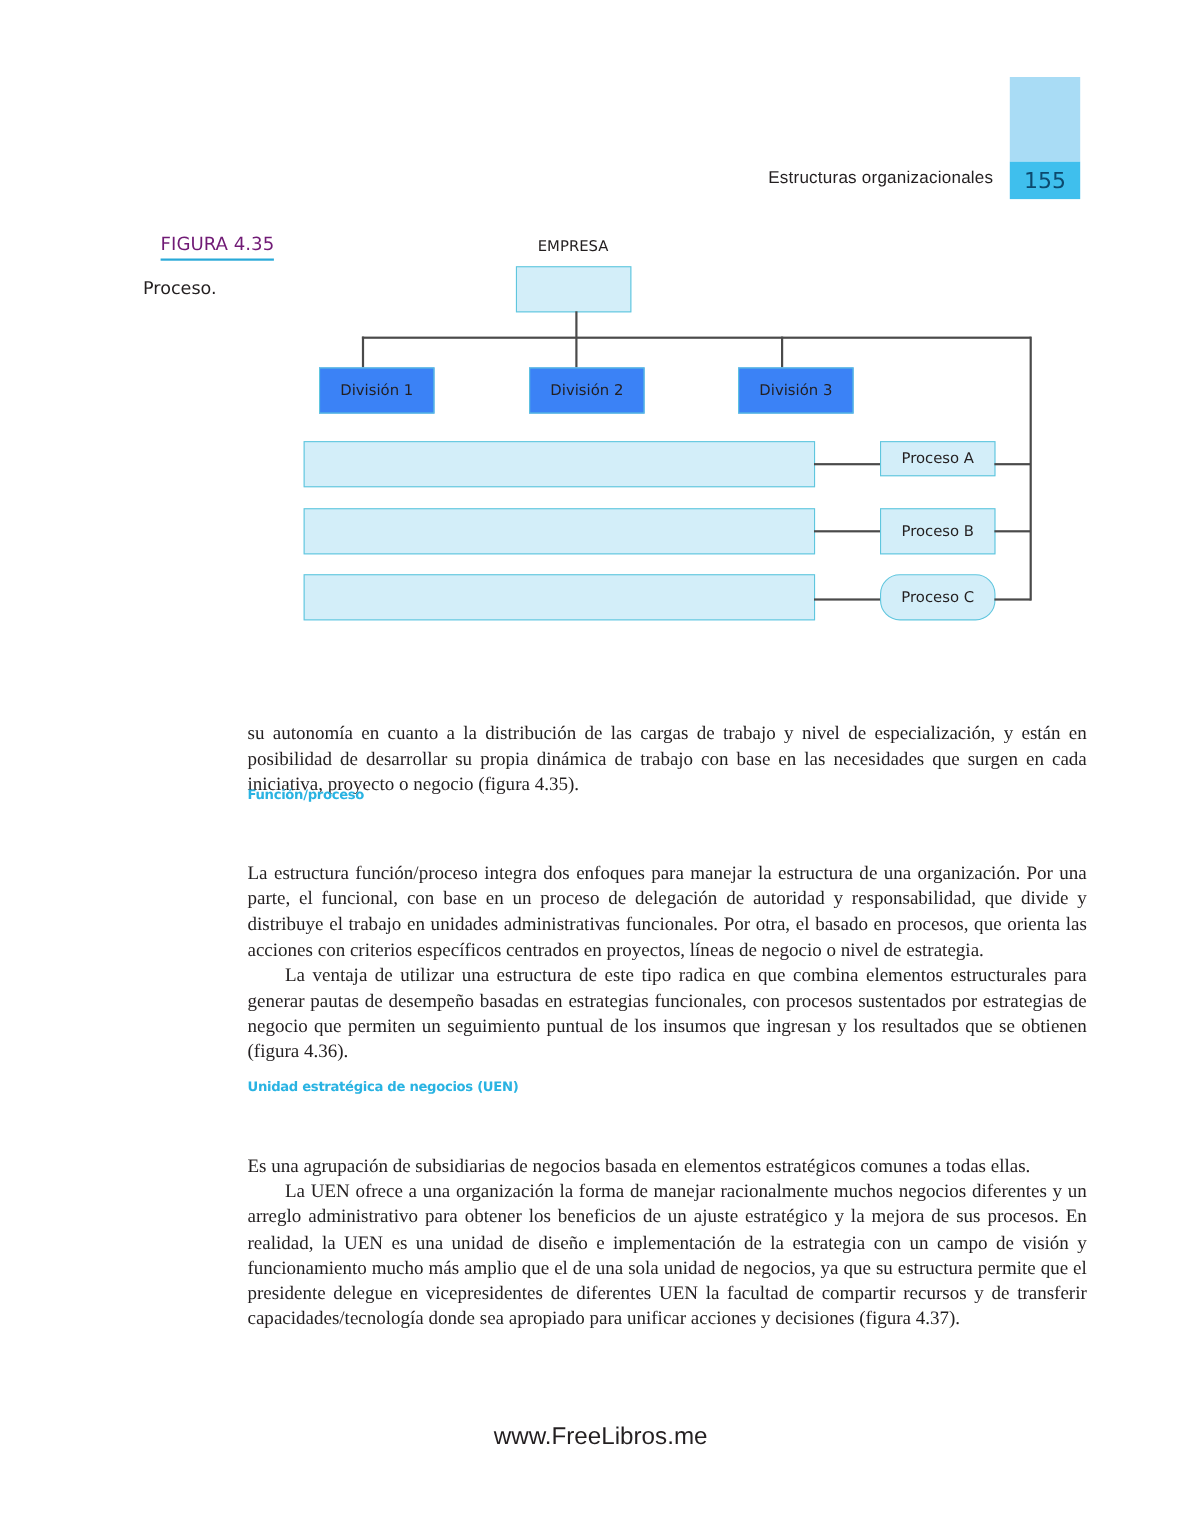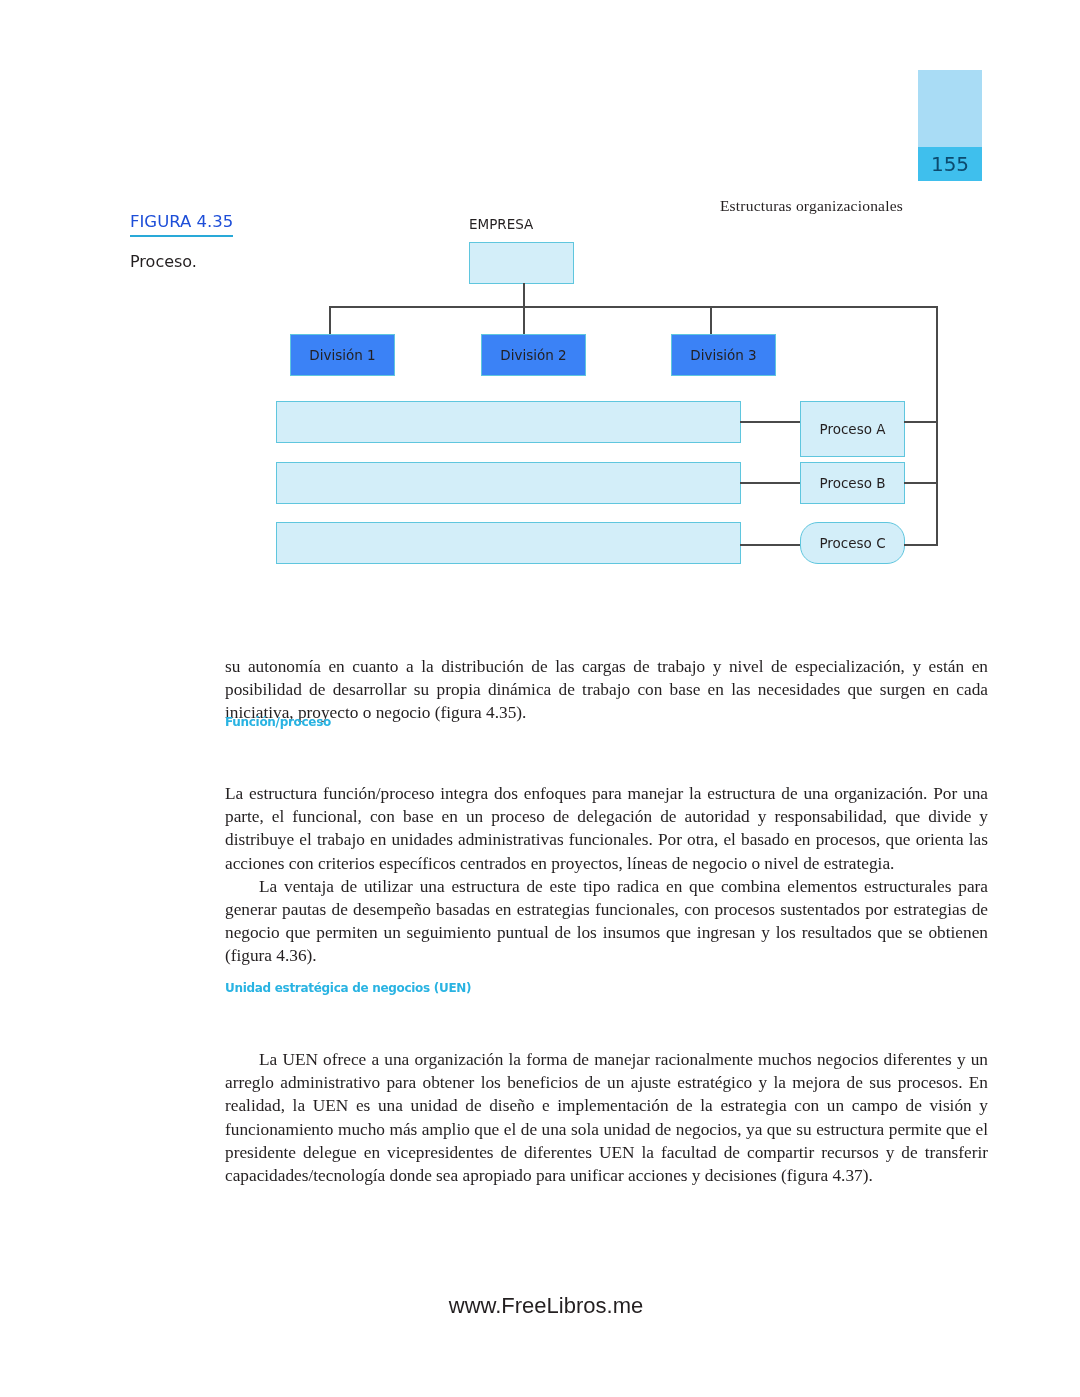--- a/index.html
+++ b/index.html
@@ -1,21 +1,21 @@
 <!DOCTYPE html>
 <html><head>
 <meta charset="utf-8">
 <style>
   html, body { margin:0; padding:0; background:#ffffff; }
   body { width:1080px; height:1397px; position:relative; overflow:hidden; font-family:"Liberation Serif", serif; color:#231f20; }
   .abs { position:absolute; }
   .tab-light { left:918px; top:70px; width:64px; height:77px; background:#a9dcf5; }
   .tab-dark { left:918px; top:147px; width:64px; height:34px; background:#3fbfed; color:#0c4a6e; font-family:"DejaVu Sans", sans-serif; font-size:20px; line-height:34px; text-align:center; }
-  .running-head { right:177px; top:153px; font-family:Liberation Serif, serif; font-size:15.5px; color:#231f20; letter-spacing:0.2px; white-space:nowrap;margin-top:44px; }
-  .fig-label { left:130px; top:212px; font-family:"DejaVu Sans", sans-serif; font-size:16.5px; color:#1d4ed8; padding-bottom:4px; border-bottom:2px solid #29a9d8; }
+  .running-head { right:177px; top:153px; font-family:Liberation Sans, sans-serif; font-size:15.5px; color:#231f20; letter-spacing:0.2px; white-space:nowrap; }
+  .fig-label { left:146px; top:212px; font-family:"DejaVu Sans", sans-serif; font-size:16.5px; color:#701a75; padding-bottom:4px; border-bottom:2px solid #29a9d8; }
   .fig-caption { left:130px; top:252px; font-family:"DejaVu Sans", sans-serif; font-size:16px; color:#231f20; }
   .diagram-text { font-family:"DejaVu Sans", sans-serif; font-size:13.5px; color:#231f20; }
   .box { position:absolute; box-sizing:border-box; border:1.5px solid #5fc6de; display:flex; align-items:center; justify-content:center; }
   .box.filled { background:#d3eef9; }
   .box.white { background:#3b82f6;margin-left:12px; }
   .line { position:absolute; background:#4a4a4a; }
   .body-text { left:225px; width:763px; font-size:17.3px; line-height:23.2px; text-align:justify;margin-top:31px; }
   .body-text p { margin:0; }
   .body-text p.indent { text-indent:34px; }
   .section-heading { left:225px; font-family:"DejaVu Sans", sans-serif; font-weight:bold; font-size:12px; color:#29b3e2; letter-spacing:-0.3px; }
@@ -25,36 +25,36 @@
 <body>
 
 <div class="abs tab-light"></div>
 <div class="abs tab-dark">155</div>
 <div class="abs running-head">Estructuras organizacionales</div>
 
 <div class="abs fig-label">FIGURA 4.35</div>
 <div class="abs fig-caption">Proceso.</div>
 
 <div class="abs" style="left:0;top:0;width:1080px;height:600px;">
-  <div class="abs diagram-text" style="left:469px;width:104px;top:216px;">EMPRESA</div>
+  <div class="abs diagram-text" style="left:469px;width:104px;top:216px;text-align:center;">EMPRESA</div>
   <div class="box filled" style="left:469px;top:242px;width:105px;height:42px;"></div>
 
   <div class="line" style="left:523px;top:283px;width:1.5px;height:51px;"></div>
   <div class="line" style="left:329px;top:306px;width:608px;height:1.5px;"></div>
   <div class="line" style="left:329px;top:306px;width:1.5px;height:28px;"></div>
   <div class="line" style="left:710px;top:306px;width:1.5px;height:28px;"></div>
   <div class="line" style="left:936px;top:306px;width:1.5px;height:240px;"></div>
 
   <div class="box white diagram-text" style="left:278px;top:334px;width:105px;height:42px;">División 1</div>
   <div class="box white diagram-text" style="left:469px;top:334px;width:105px;height:42px;">División 2</div>
   <div class="box white diagram-text" style="left:659px;top:334px;width:105px;height:42px;">División 3</div>
 
   <div class="box filled" style="left:276px;top:401px;width:465px;height:42px;"></div>
   <div class="line" style="left:740px;top:421px;width:60px;height:1.5px;"></div>
-  <div class="box filled diagram-text" style="left:800px;top:401px;width:105px;height:56px;">Proceso A</div>
+  <div class="box filled diagram-text" style="left:800px;top:401px;width:105px;height:32px;">Proceso A</div>
   <div class="line" style="left:904px;top:421px;width:33px;height:1.5px;"></div>
 
   <div class="box filled" style="left:276px;top:462px;width:465px;height:42px;"></div>
   <div class="line" style="left:740px;top:482px;width:60px;height:1.5px;"></div>
   <div class="box filled diagram-text" style="left:800px;top:462px;width:105px;height:42px;">Proceso B</div>
   <div class="line" style="left:904px;top:482px;width:33px;height:1.5px;"></div>
 
   <div class="box filled" style="left:276px;top:522px;width:465px;height:42px;"></div>
   <div class="line" style="left:740px;top:544px;width:60px;height:1.5px;"></div>
   <div class="box filled diagram-text" style="left:800px;top:522px;width:105px;height:42px;border-radius:18px;">Proceso C</div>
@@ -68,16 +68,17 @@
 <div class="abs section-heading" style="top:715px;">Función/proceso</div>
 
 <div class="abs body-text" style="top:751px;">
   <p>La estructura función/proceso integra dos enfoques para manejar la estructura de una organización. Por una parte, el funcional, con base en un proceso de delegación de autoridad y responsabilidad, que divide y distribuye el trabajo en unidades administrativas funcionales. Por otra, el basado en procesos, que orienta las acciones con criterios específicos centrados en proyectos, líneas de negocio o nivel de estrategia.</p>
   <p class="indent">La ventaja de utilizar una estructura de este tipo radica en que combina elementos estructurales para generar pautas de desempeño basadas en estrategias funcionales, con procesos sustentados por estrategias de negocio que permiten un seguimiento puntual de los insumos que ingresan y los resultados que se obtienen (figura 4.36).</p>
 </div>
 
 <div class="abs section-heading" style="top:981px;">Unidad estratégica de negocios (UEN)</div>
 
 <div class="abs body-text" style="top:1017px;">
+  <p>Es una agrupación de subsidiarias de negocios basada en elementos estratégicos comunes a todas ellas.</p>
   <p class="indent">La UEN ofrece a una organización la forma de manejar racionalmente muchos negocios diferentes y un arreglo administrativo para obtener los beneficios de un ajuste estratégico y la mejora de sus procesos. En realidad, la UEN es una unidad de diseño e implementación de la estrategia con un campo de visión y funcionamiento mucho más amplio que el de una sola unidad de negocios, ya que su estructura permite que el presidente delegue en vicepresidentes de diferentes UEN la facultad de compartir recursos y de transferir capacidades/tecnología donde sea apropiado para unificar acciones y decisiones (figura 4.37).</p>
 </div>
 
 <div class="abs footer">www.FreeLibros.me</div>
 
 </body></html>

